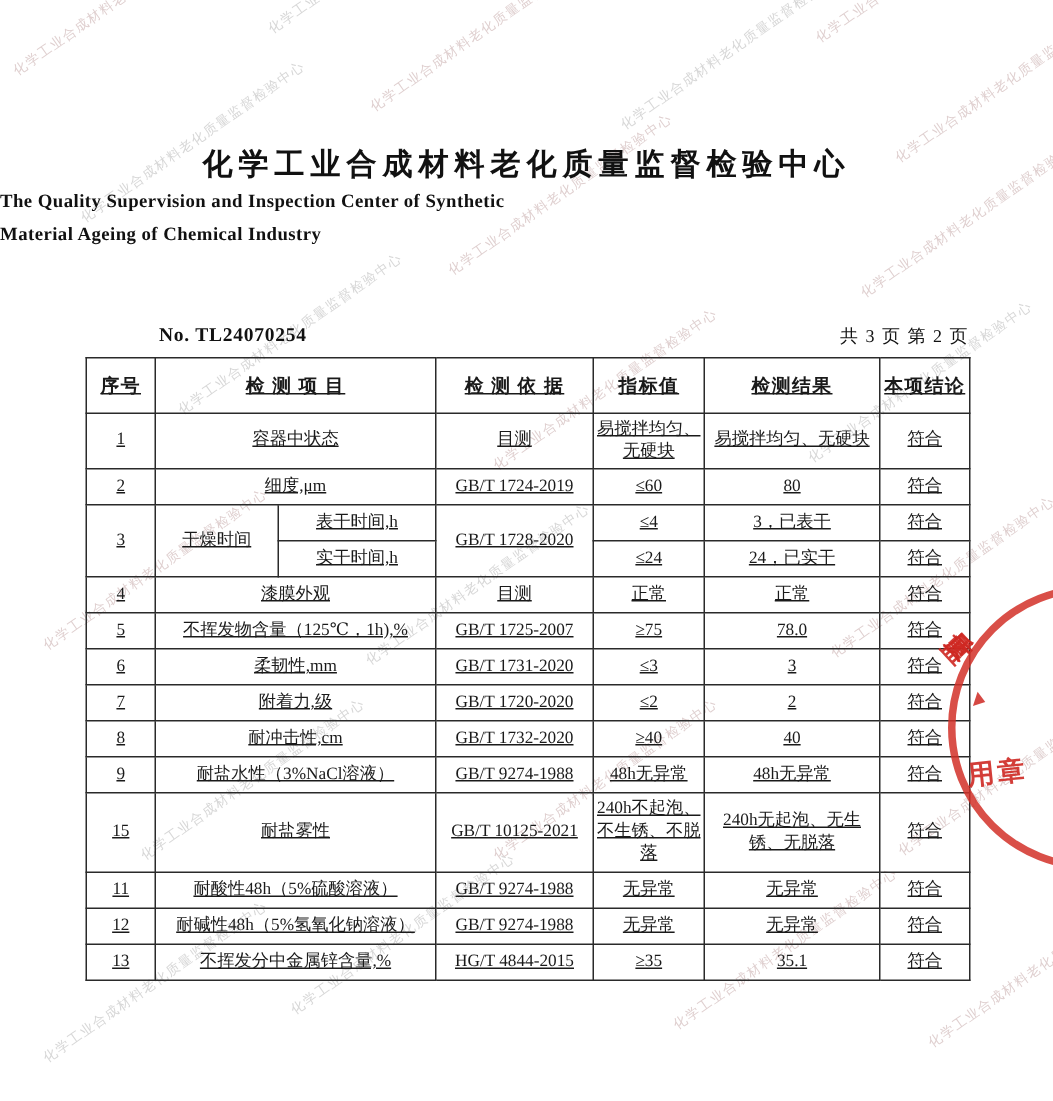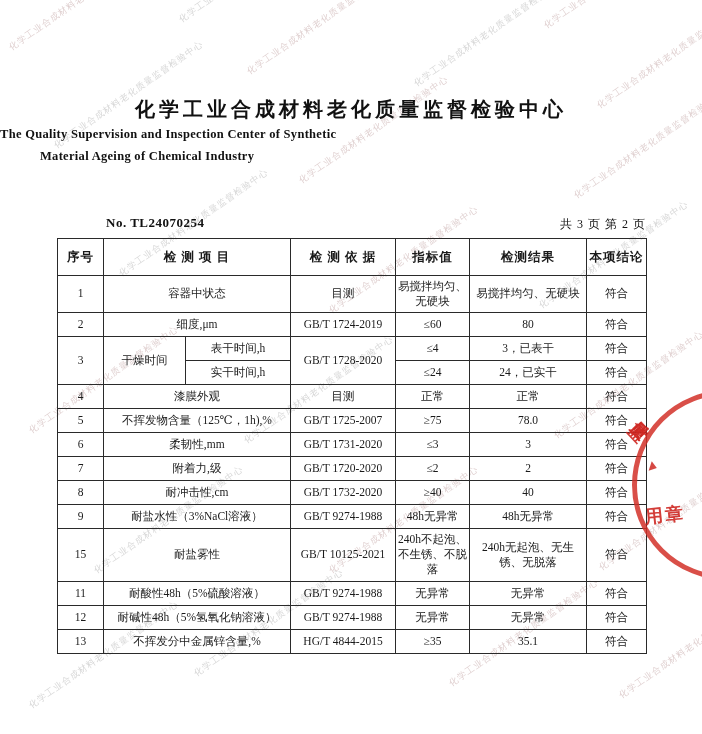--- a/index.html
+++ b/index.html
@@ -33,21 +33,21 @@
     color:#111;
   }
   .org-en{
     position:absolute;left:0;right:0;
     text-align:left;
     font-size:12.5px;font-weight:bold;
     letter-spacing:0.3px;
     color:#111;
   }
   .org-en.l1{top:127px;}
-  .org-en.l2{top:149px;padding-left:40px;}
+  .org-en.l2{top:149px;}
   .section-title{
     position:absolute;top:191px;left:0;right:0;
     text-align:center;
     font-size:12.5px;
     color:#222;
   }
   
   .meta-no{
     position:absolute;top:215px;left:58px;
     font-size:13px;font-weight:bold;color:#111;
@@ -79,21 +79,21 @@
   }
   table.report th{
     font-weight:bold;
     font-size:12.5px;
     height:30px;
     letter-spacing:1px;
   }
   table.report td{height:17px;}
   table.report tr.tall td{height:28px;}
   table.report tr.xtall td{height:46px;}
-  table.report{border:1.5px solid #2a2a2a;}
+  table.report{border:1.5px solid #2a2a2a;text-decoration:underline;}
   
   .stamp{
     position:absolute;
     top:390px;left:632px;
     width:180px;height:180px;
     border-radius:50%;
     border:5px solid rgba(210,48,40,0.85);
     pointer-events:none;
   }
   .stamp-arc-text{

